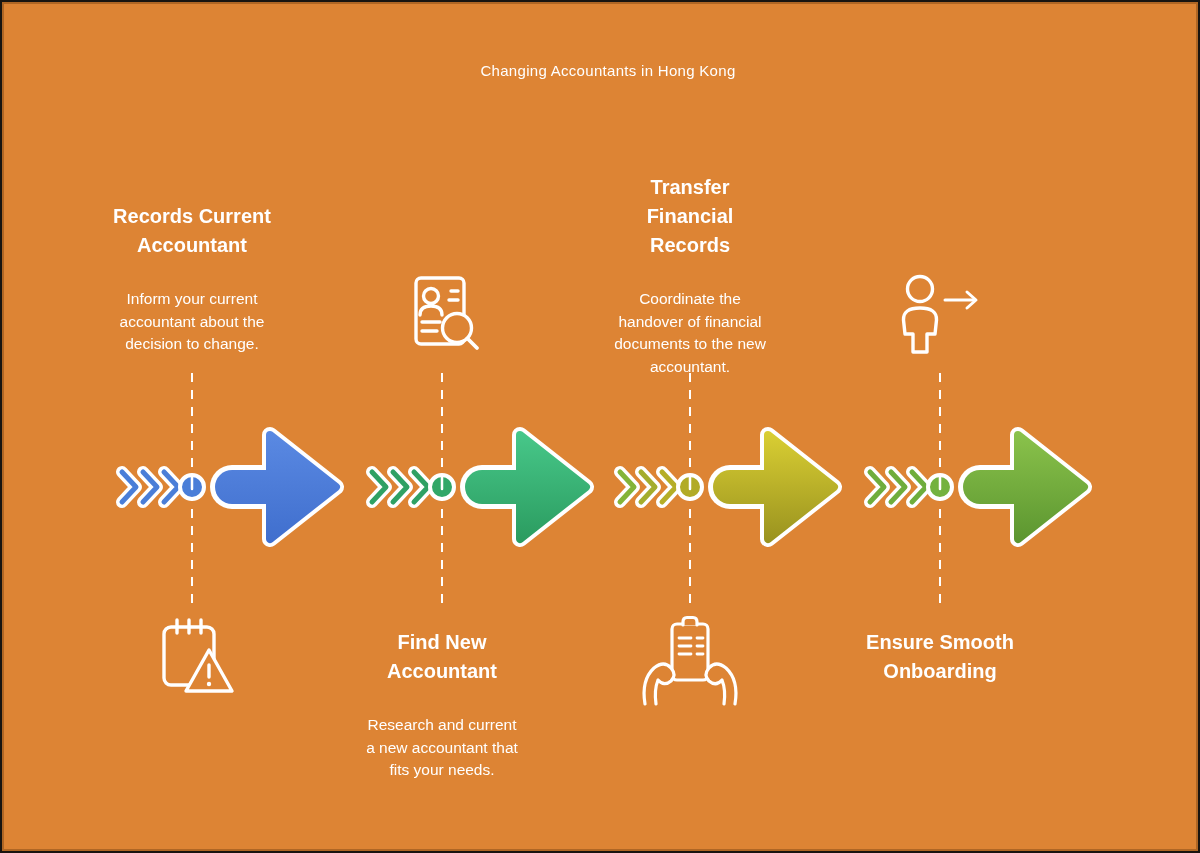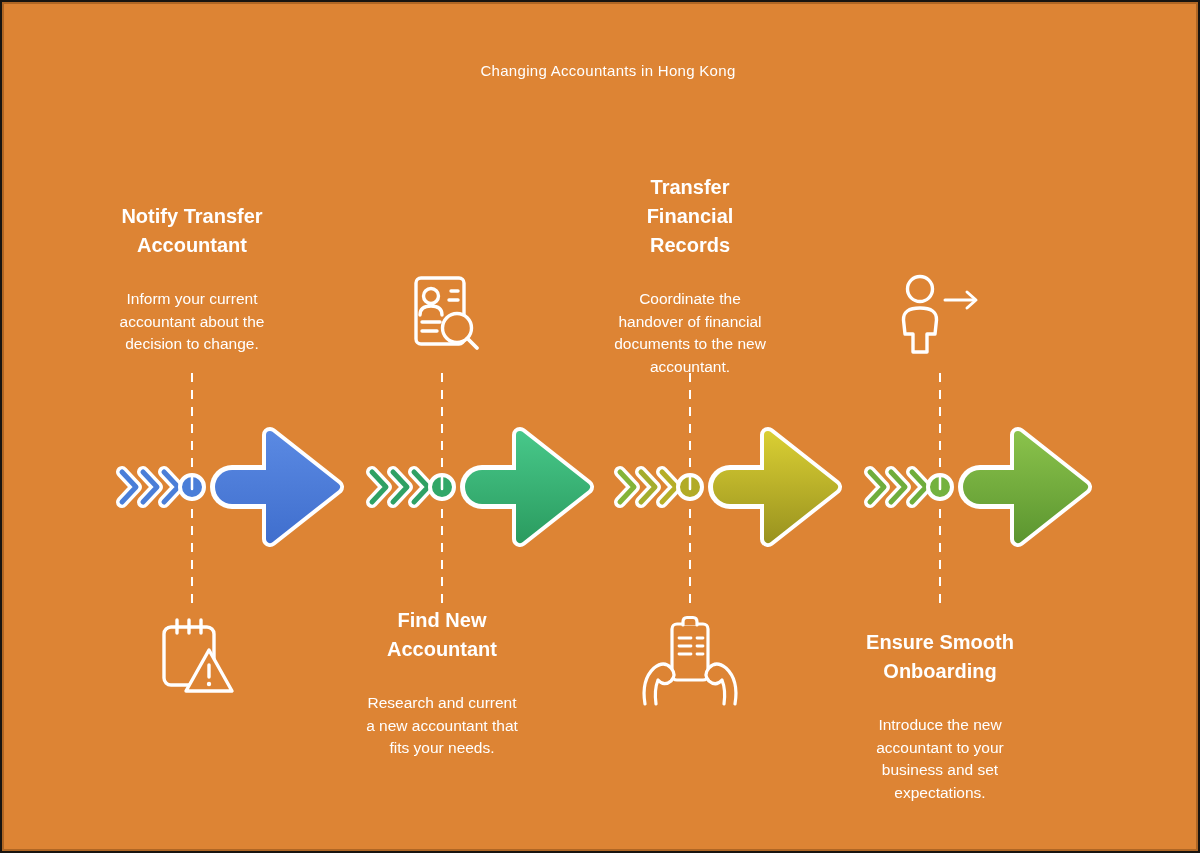--- a/index.html
+++ b/index.html
@@ -20,21 +20,21 @@
   .col{position:absolute;top:0;width:250px;height:853px;}
   .col1{left:65px}.col2{left:315px}.col3{left:563px}.col4{left:813px}
   .dash{
     position:absolute;left:124px;top:371px;width:2px;height:236px;
     background:repeating-linear-gradient(to bottom,#ffffff 0 9px,transparent 9px 17px);
   }
   .flow{position:absolute;left:45px;top:423px;width:240px;height:124px;overflow:visible;}
   .textblock{position:absolute;left:0;width:250px;text-align:center;}
   .col1 .textblock.top{top:192px}
   .col3 .textblock.top{top:163px}
-  .col2 .textblock.bottom{top:596px}
+  .col2 .textblock.bottom{top:618px}
   .col4 .textblock.bottom{top:618px}
   .step-title{font-size:20px;font-weight:bold;line-height:29px;margin:8px auto;max-width:170px;}
   .step-desc{font-size:15.5px;line-height:22.5px;font-weight:400;margin:28px auto 0;}
   .col1 .step-desc{max-width:152px}
   .col2 .step-desc{max-width:158px}
   .col3 .step-desc{max-width:162px}
   .col4 .step-desc{max-width:152px}
   .icon{position:absolute;}
   .col2 .icon.top{left:77px;top:268px}
   .col4 .icon.top{left:73px;top:268px}
@@ -44,21 +44,21 @@
 </style>
 </head>
 <body>
 
 <div class="canvas" style="background-color: rgb(221, 132, 52);">
 
   <div class="main-title">Changing Accountants in Hong Kong</div>
 
   <div class="col col1">
     <div class="textblock top">
-      <div class="step-title">Notify Transfer Accountant</div>
+      <div class="step-title">Records Current Accountant</div>
       <div class="step-desc">Inform your current accountant about the decision to change.</div>
     </div>
     <div class="dash"></div>
     <svg class="flow" viewBox="0 0 240 124">
       <defs>
         <linearGradient id="g0" gradientUnits="userSpaceOnUse" x1="0" y1="8" x2="0" y2="116">
           <stop offset="0" stop-color="#5a89e2"></stop>
           <stop offset="1" stop-color="#406fce"></stop>
         </linearGradient>
       </defs>
@@ -244,17 +244,16 @@
       </g>
       <g>
         <line x1="120" y1="62" x2="154" y2="62" stroke="#fff" stroke-width="44" stroke-linecap="round"></line>
         <path d="M158 10 L224 62 L158 114 Z" fill="#fff" stroke="#fff" stroke-width="16" stroke-linejoin="round"></path>
         <line x1="120" y1="62" x2="154" y2="62" stroke="url(#g3)" stroke-width="34" stroke-linecap="round"></line>
         <path d="M158 10 L224 62 L158 114 Z" fill="url(#g3)" stroke="url(#g3)" stroke-width="8" stroke-linejoin="round"></path>
       </g>
     </svg>
     <div class="textblock bottom">
       <div class="step-title">Ensure Smooth Onboarding</div>
-      <div class="step-desc">Introduce the new accountant to your business and set expectations.</div>
     </div>
   </div>
 
 </div>
 
 </body></html>

